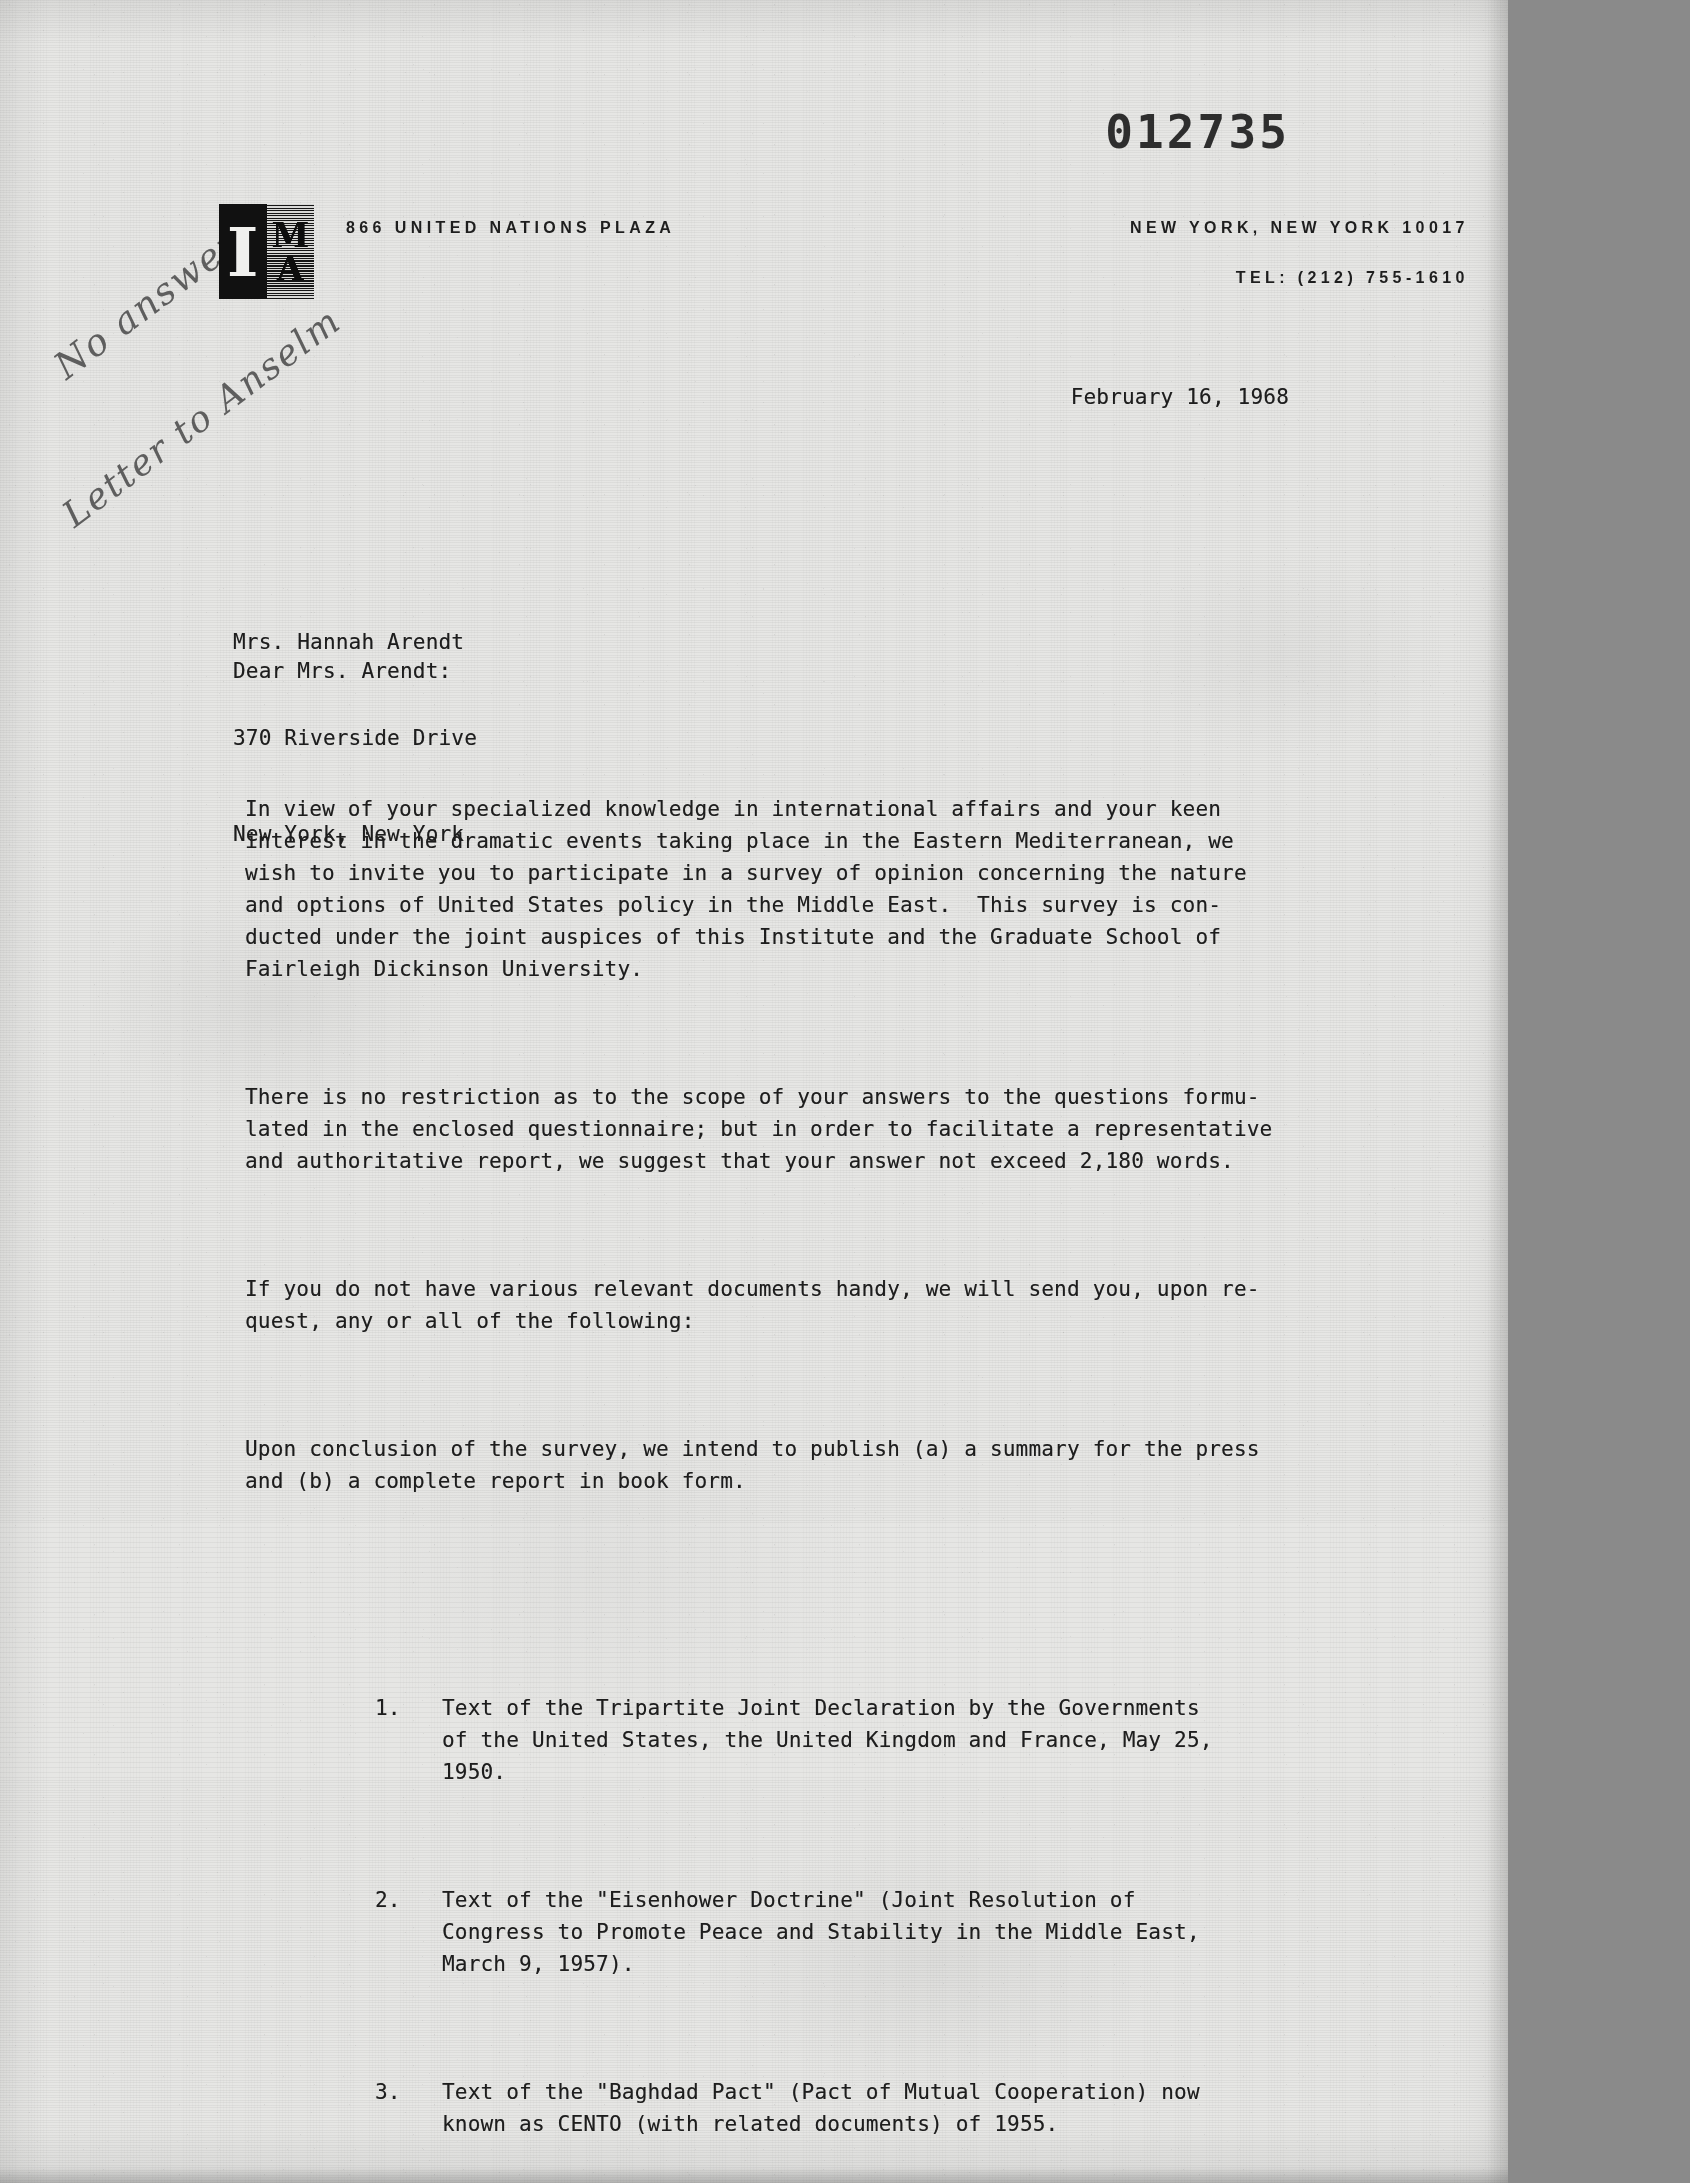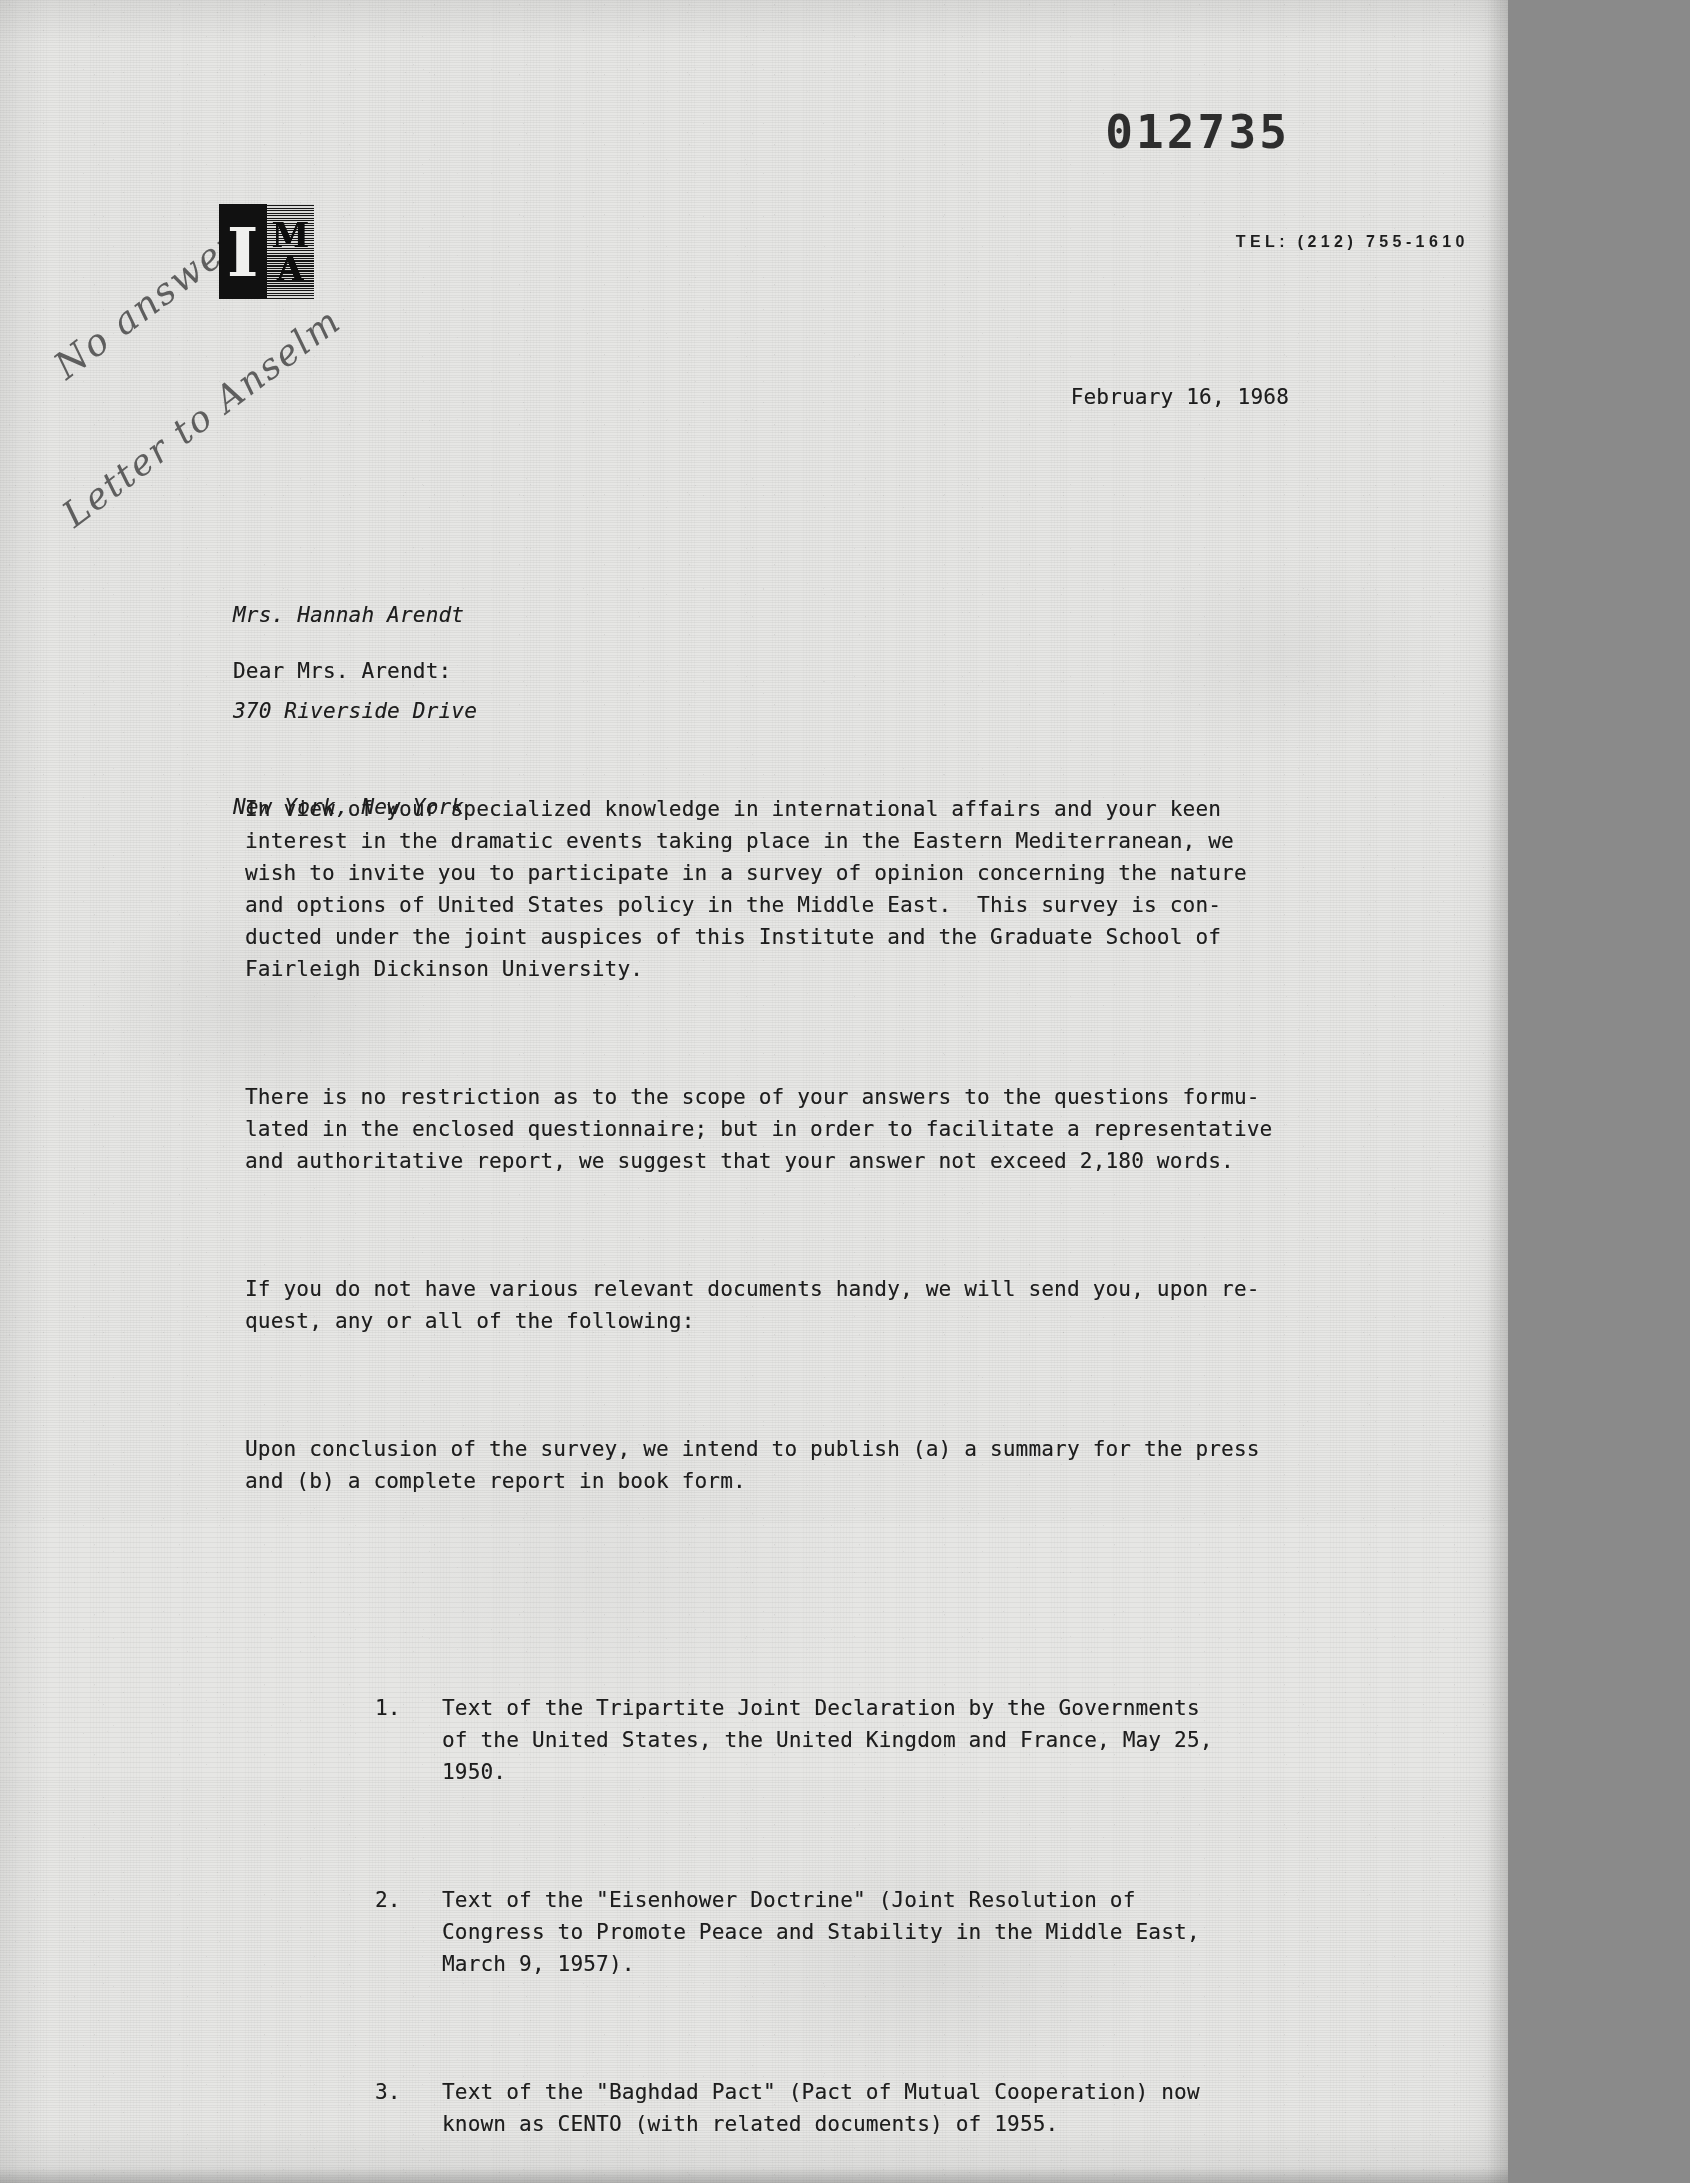--- a/index.html
+++ b/index.html
@@ -188,23 +188,22 @@
 
   .date-line {
     position: absolute;
     top: 381px;
     right: 219px;
     text-align: right;
   }
 
   .recipient {
     position: absolute;
-    top: 535px;
+    top: 562px;
     left: 233px;
-    font-style: italic;
   }
 
   .salutation {
     position: absolute;
     top: 655px;
     left: 233px;
   }
 
   .body {
     position: absolute;
@@ -272,20 +271,24 @@
       <div class="logo">
         <div class="logo-left">I</div>
         <div class="logo-right">
           <span>M</span>
           <span>A</span>
         </div>
       </div>
 
       <div class="lh-textblock">
 
+        <div class="lh-addr-row">
+          <div class="lh-small">866 UNITED NATIONS PLAZA</div>
+          <div class="lh-small">NEW YORK, NEW YORK 10017</div>
+        </div>
 
         <div class="lh-tel">
           <span class="lh-small">TEL: (212) 755-1610</span>
         </div>
       </div>
 
     </div>
   </div>
 
   <div class="typed date-line">February 16, 1968</div>

